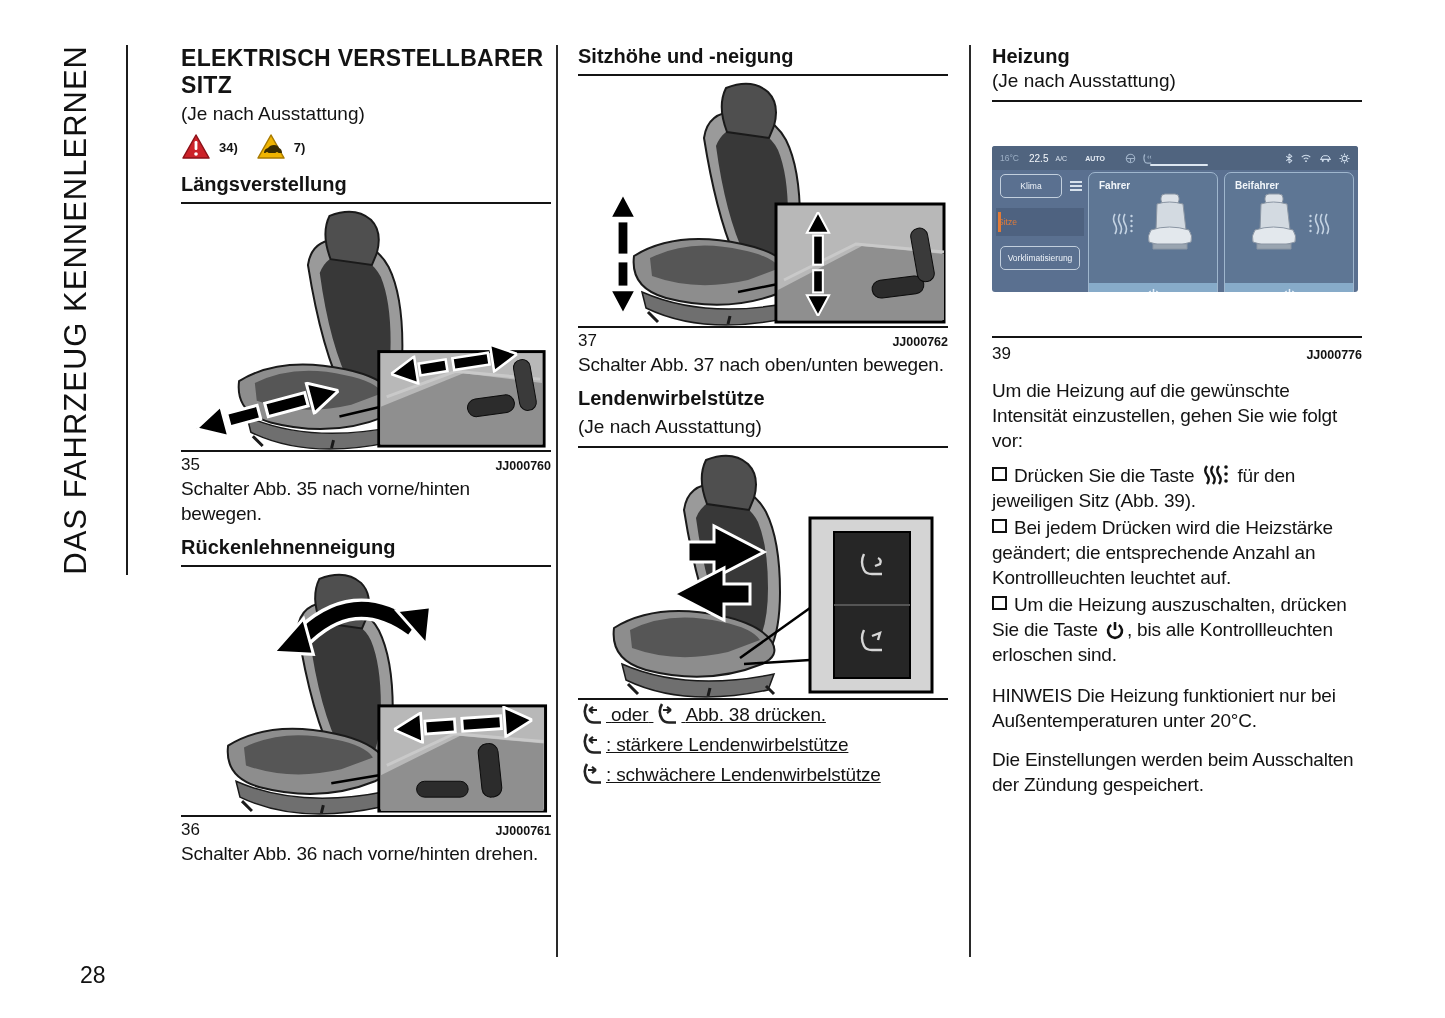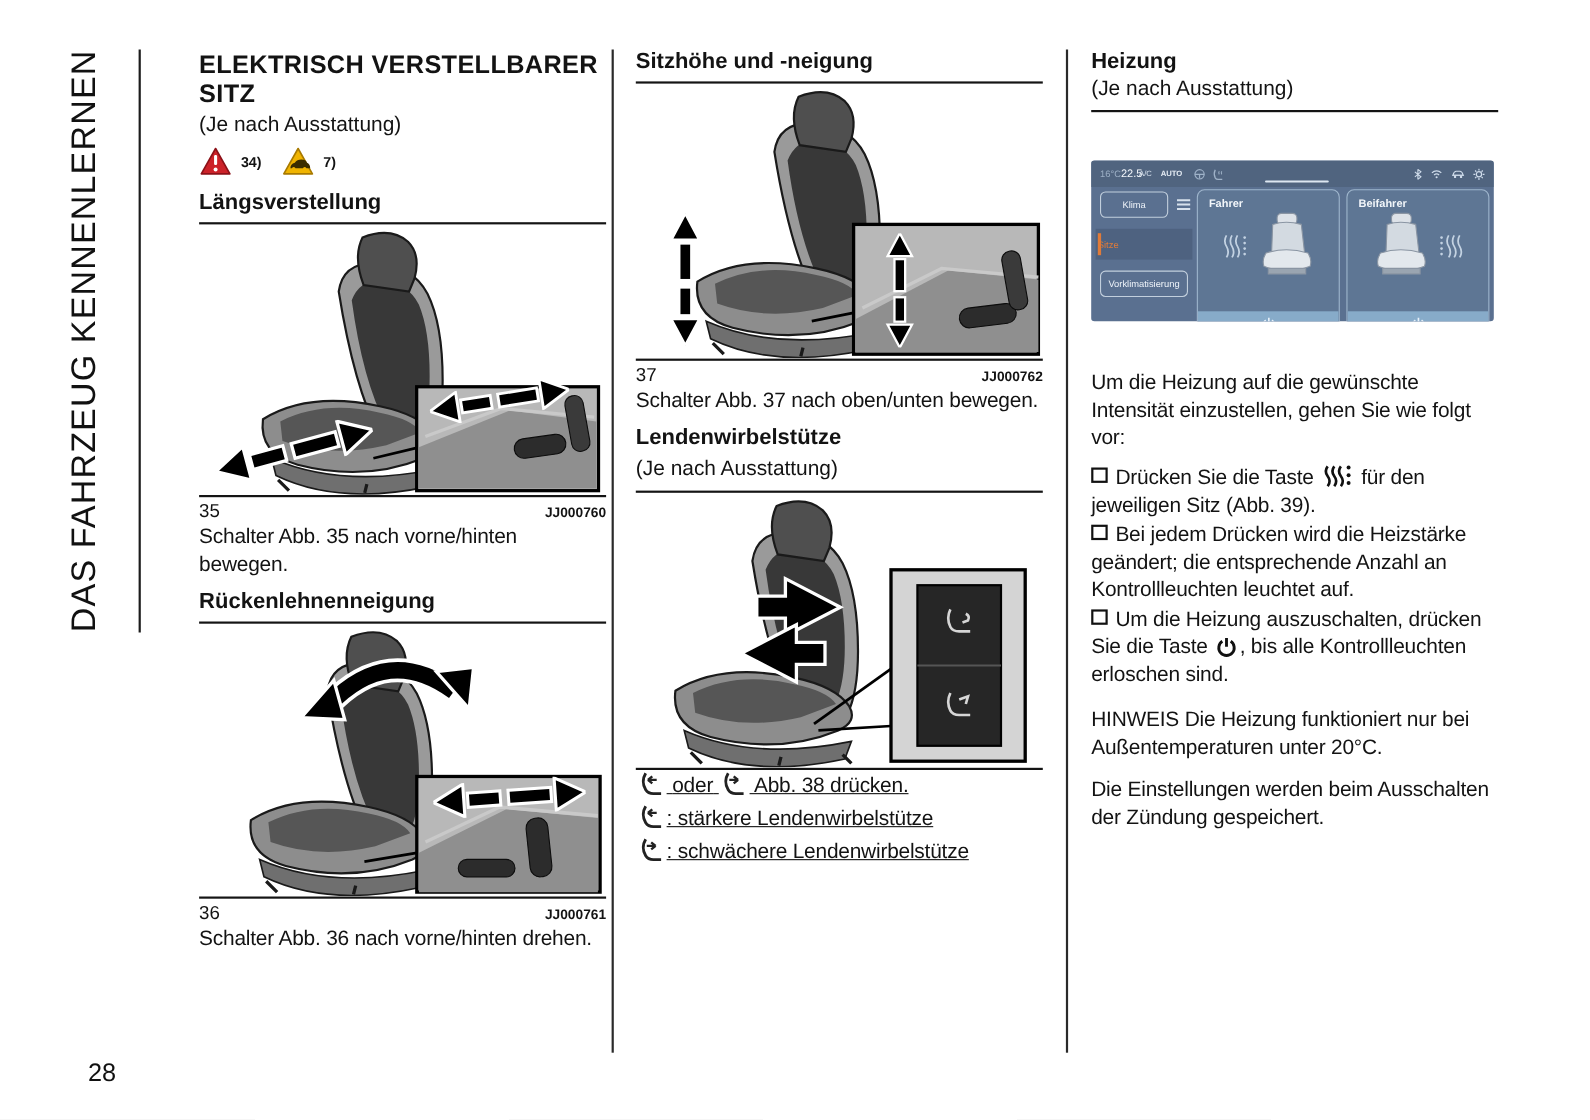--- a/index.html
+++ b/index.html
@@ -38,21 +38,21 @@
   .bullet-sq{display:inline-block;width:11px;height:10px;border:2px solid #111;margin-right:7px;vertical-align:1px;}
   .inline-ic{vertical-align:-4px;margin:0 3px;}
   .icon-line{font-size:19px;line-height:30px;margin:0;letter-spacing:-.2px;text-decoration:underline;}
 
   
   .screen{
     position:relative;width:366px;height:146px;background:#5a7090;border-radius:3px;
     margin:44px 0 44px 0;font-family:"Liberation Sans",sans-serif;overflow:hidden;
   }
   .scr-topbar{position:absolute;left:0;top:0;right:0;height:22px;background:#50647f;
-    display:flex;align-items:center;padding:12px 8px;box-sizing:border-box;gap:0;}
+    display:flex;align-items:center;padding:12px 8px;box-sizing:border-box;gap:10px;}
   .scr-temp{font-size:8.5px;color:#9db0c6;}
   .scr-settemp{font-size:10px;color:#f4f8fc;font-weight:normal;}
   .scr-ac{font-size:7px;color:#d8e2ee;margin-left:-3px;}
   .scr-auto{font-size:7px;font-weight:bold;color:#e6edf5;margin-left:8px;}
   .scr-top-icons-l{display:flex;gap:6px;margin-left:10px;}
   .scr-top-icons-r{display:flex;gap:7px;margin-left:auto;align-items:center;}
   .scr-indicator{position:absolute;left:158px;top:18px;width:58px;height:2px;background:#dde7f1;border-radius:1px;}
   .scr-side{position:absolute;left:4px;top:28px;width:88px;}
   .scr-btn{border:1px solid #c2cfdd;border-radius:5px;color:#eef3f9;font-size:8.5px;
     text-align:center;padding:6px 2px;margin:0 4px 10px 4px;}
@@ -360,20 +360,26 @@
         </div>
         <div class="scr-powerbar">
           <svg width="15" height="15" viewBox="0 0 16 16">
             <path d="M5,3.2 A5.4,5.4 0 1 0 11,3.2" fill="none" stroke="#e8f1fa" stroke-width="1.6"></path>
             <line x1="8" y1="1" x2="8" y2="7" stroke="#e8f1fa" stroke-width="1.6"></line>
           </svg>
         </div>
       </div>
     </div>
 
+    <div style="border-top:2px solid #141414;padding-top:3px">
+      <div class="caption-row">
+        <span class="caption-num">39</span>
+        <span class="caption-code">JJ000776</span>
+      </div>
+    </div>
 
     <p class="body-text" style="margin-top:14px">Um die Heizung auf die gewünschte Intensität einzustellen, gehen Sie wie folgt vor:</p>
 
     <p class="body-text" style="margin-bottom:2px">
       <span class="bullet-sq"></span><span>Drücken Sie die Taste</span>
       <svg class="inline-ic" width="27" height="23" viewBox="0 0 27 23">
         <g stroke="#111" stroke-width="2.4" fill="none">
           <path d="M5,21 q3.5,-4.5 0,-9 q-3.5,-4.5 0,-9"></path>
           <path d="M11,21 q3.5,-4.5 0,-9 q-3.5,-4.5 0,-9"></path>
           <path d="M17,21 q3.5,-4.5 0,-9 q-3.5,-4.5 0,-9"></path>

